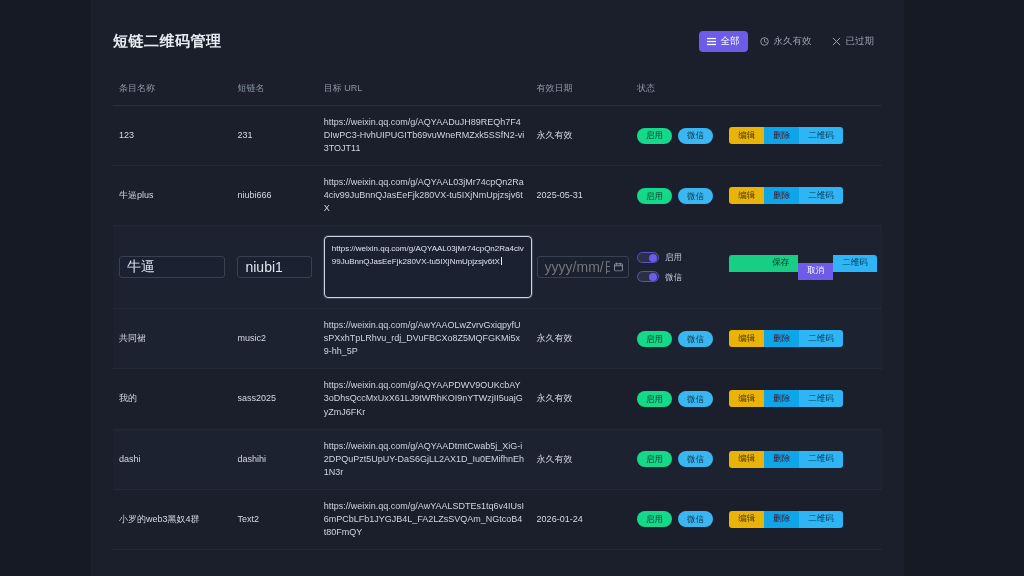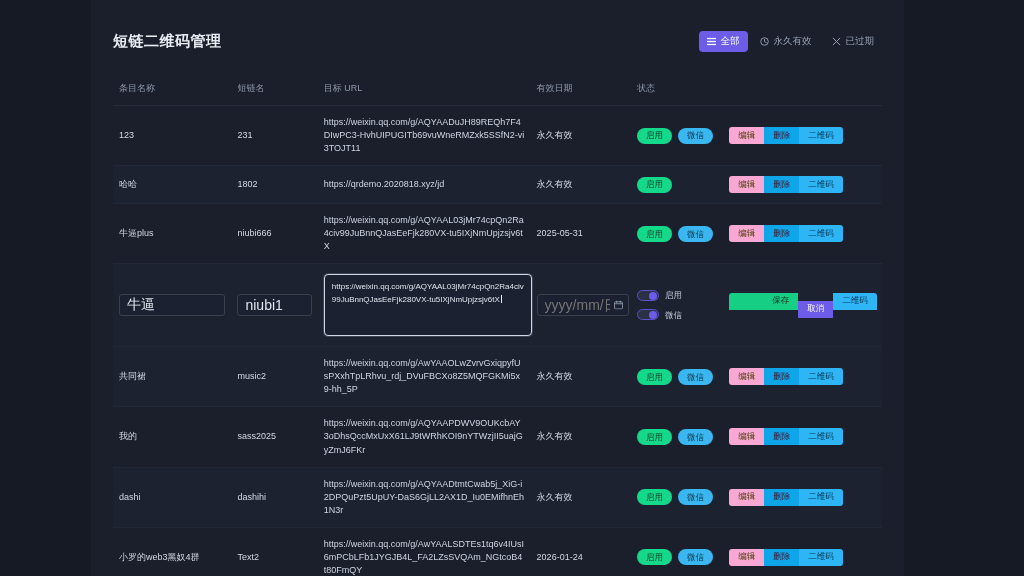--- a/index.html
+++ b/index.html
@@ -67,21 +67,21 @@
   }
   .badge.enabled { background: #15d98a; color: #0c3322; }
   .badge.wechat  { background: #3ab6f0; color: #0a3346; }
 
   .actions { display: inline-flex; border-radius: 3px; overflow: hidden; }
   .act {
     height: 17px; padding: 0 9px; border: none; cursor: pointer;
     font-size: 8.5px; display: inline-flex; align-items: center; justify-content: center;
     font-family: inherit; white-space: nowrap;
   }
-  .act.edit   { background: #f9a8d4; color: #4a3a04; }
+  .act.edit   { background: #eab308; color: #4a3a04; }
   .act.del    { background: #f濃; }
   .act.del    { background: #0ea5e9; color: #4a1327; }
   .act.qr     { background: #2eb5f5; color: #06334a; }
   .act.save   { background: #16cf84; color: #07331f; padding-left: 43px; }
   .act.cancel { background: #6c5ce7; color: #ffffff; margin-top: 8px; }
 
   tr.editing { background: #1d2230; }
   .inp {
     width: 100%; height: 22px; background: #1b2130;
     border: 1px solid #39414f; border-radius: 3px;
@@ -182,36 +182,20 @@
                 <span class="badge enabled">启用</span>
                 <span class="badge wechat">微信</span>
               </div>
             </td>
             <td><span class="actions">
                 <button class="act edit">编辑</button>
                 <button class="act del">删除</button>
                 <button class="act qr">二维码</button>
               </span></td>
           </tr>
-          <tr class="data-row alt">
-            <td>哈哈</td>
-            <td>1802</td>
-            <td class="url">https://qrdemo.2020818.xyz/jd</td>
-            <td class="date">永久有效</td>
-            <td>
-              <div class="badges">
-                <span class="badge enabled">启用</span>
-              </div>
-            </td>
-            <td><span class="actions">
-                <button class="act edit">编辑</button>
-                <button class="act del">删除</button>
-                <button class="act qr">二维码</button>
-              </span></td>
-          </tr>
           <tr class="data-row">
             <td>牛逼plus</td>
             <td>niubi666</td>
             <td class="url">https://weixin.qq.com/g/AQYAAL03jMr74cpQn2Ra4civ99JuBnnQJasEeFjk280VX-tu5IXjNmUpjzsjv6tX</td>
             <td class="date">2025-05-31</td>
             <td>
               <div class="badges">
                 <span class="badge enabled">启用</span>
                 <span class="badge wechat">微信</span>
               </div>

